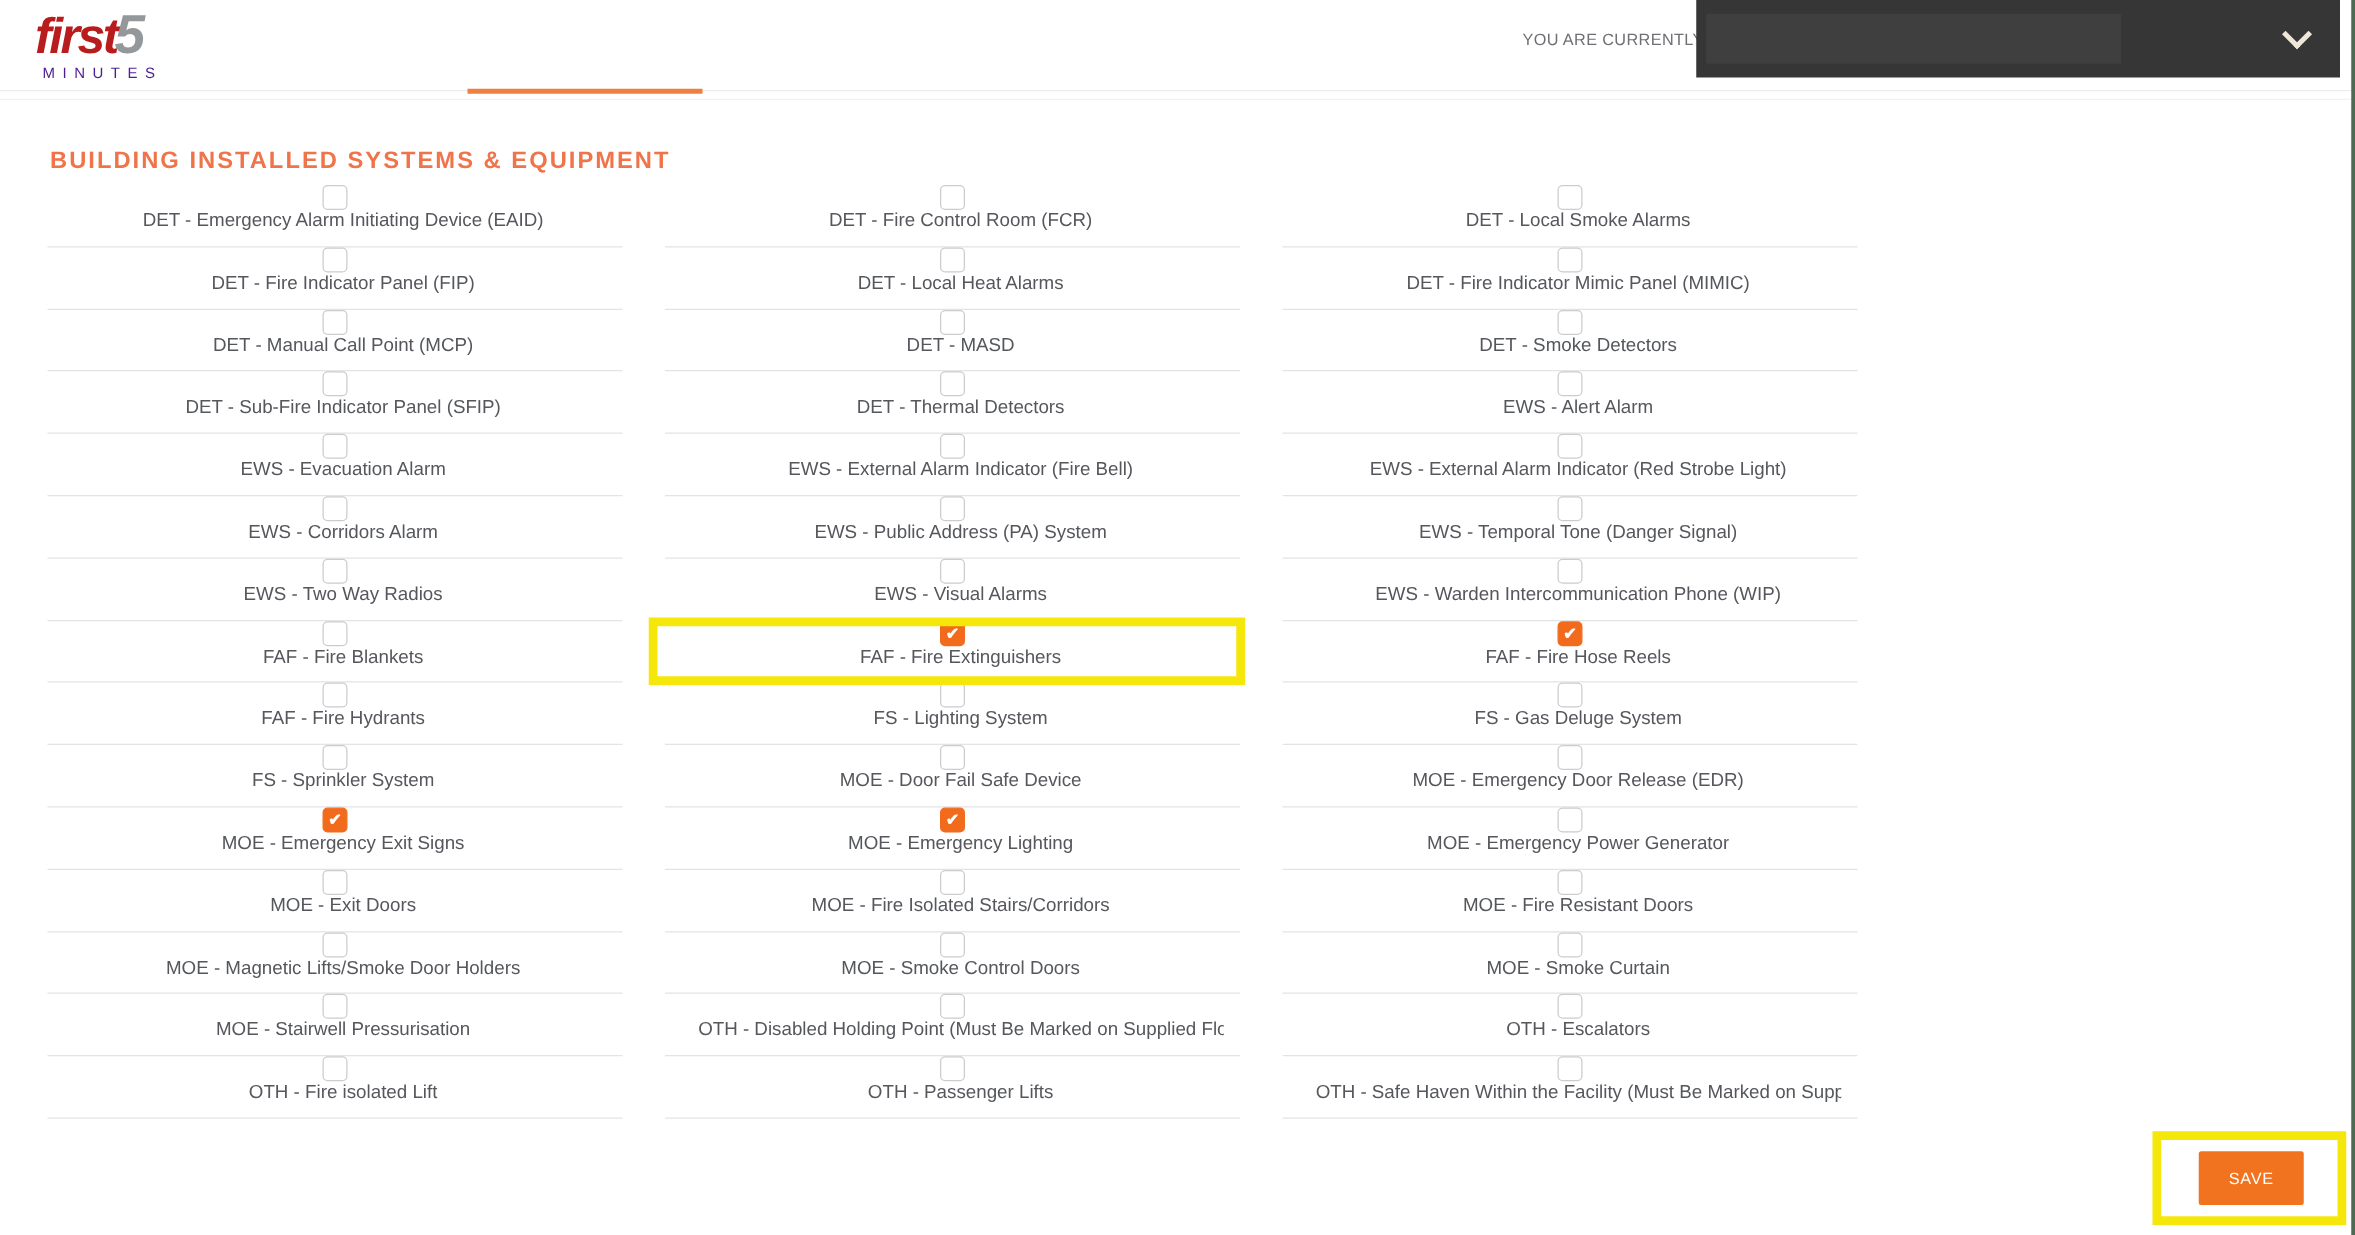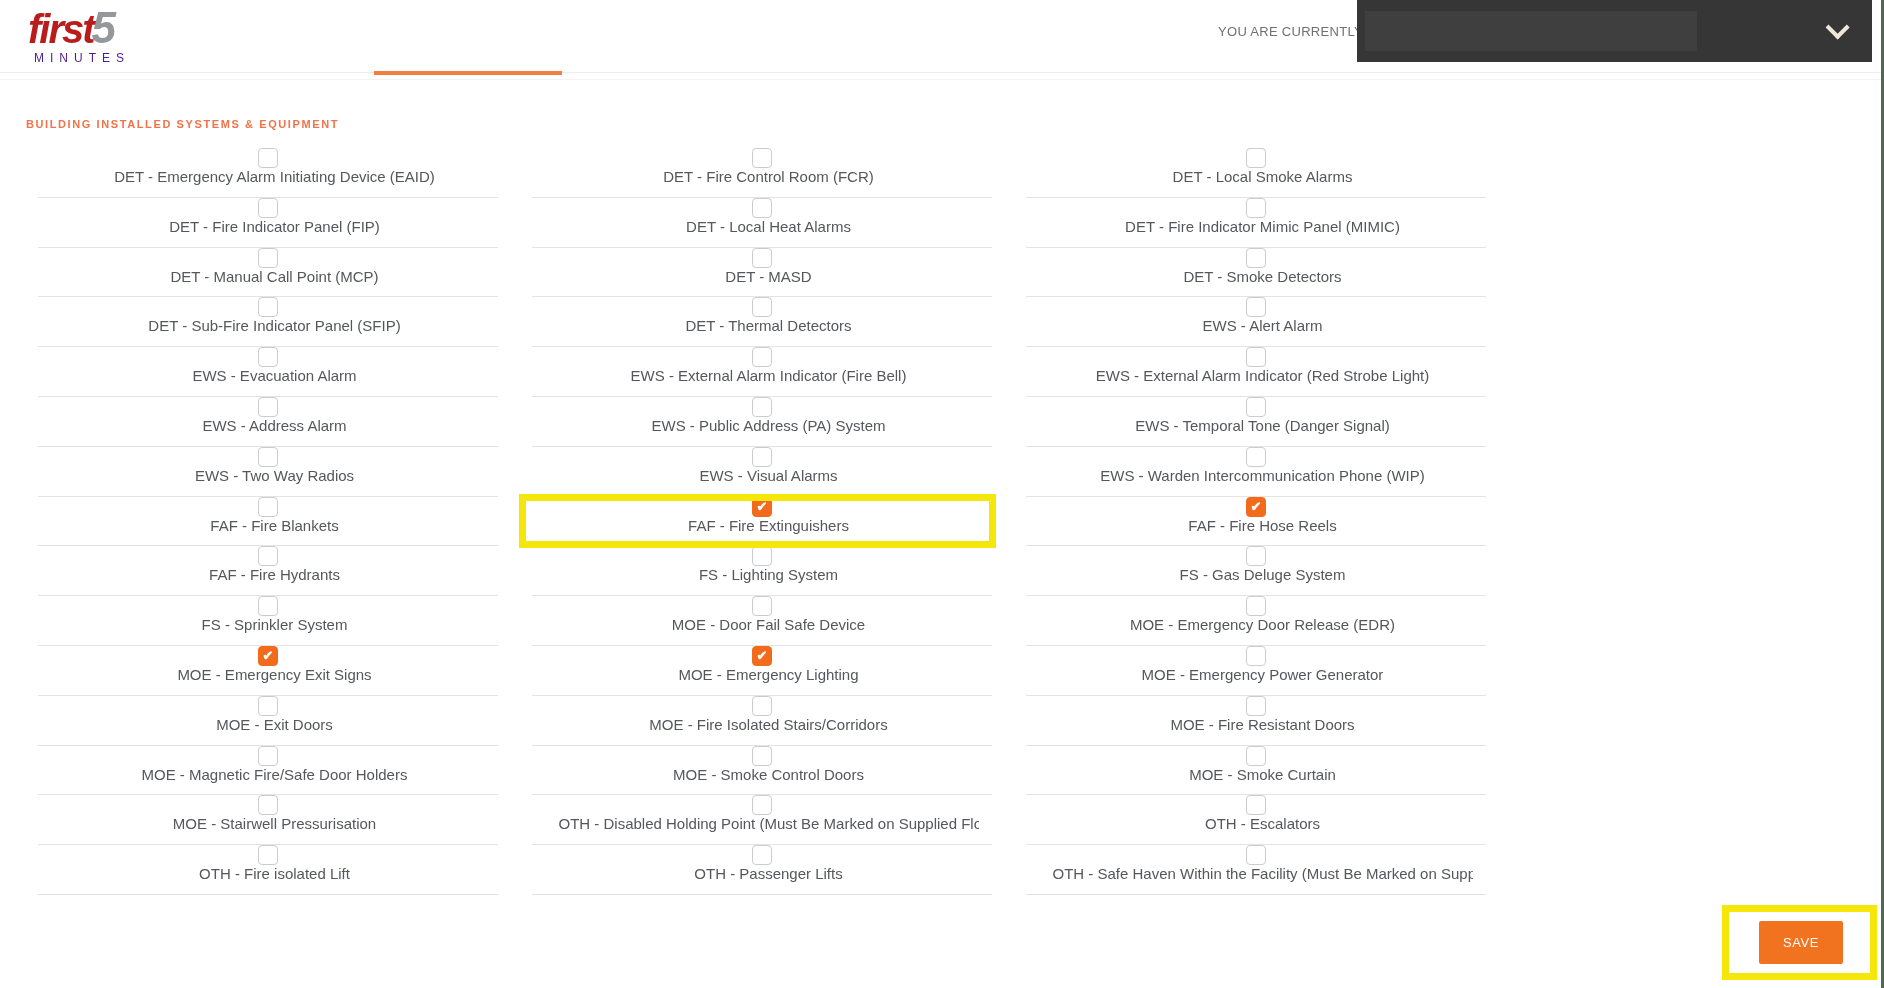--- a/index.html
+++ b/index.html
@@ -32,22 +32,22 @@
     border-right:4px solid #efe7d8;border-bottom:4px solid #efe7d8;
     transform:rotate(45deg) translateY(-3px);
   }
 
   .tabline1{position:absolute;top:72px;left:0;width:100%;height:1px;background:#ececec;}
   .tabline2{position:absolute;top:79px;left:0;width:100%;height:1px;background:#f2f2f2;}
   .tab-indicator{position:absolute;top:71px;left:374px;width:188px;height:4px;background:#ef8040;}
 
   
   .section-title{
-    position:absolute;left:26px;top:118px;
-    font-size:11px;font-weight:bold;color:#f0744a;letter-spacing:1.6px;
+    position:absolute;left:40px;top:118px;
+    font-size:19px;font-weight:bold;color:#f0744a;letter-spacing:1.6px;
   }
 
   
   .grid{position:absolute;left:38px;top:148px;display:flex;gap:34px;}
   .col{width:460px;}
   .row{
     position:relative;display:flex;align-items:center;
     height:49.8px;border-bottom:1px solid #e4e4e4;box-sizing:border-box;flex-direction:column;
   }
   .cb{
@@ -121,21 +121,21 @@
         <div class="row">
           <span class="cb"></span>
           <span class="lbl">DET - Sub-Fire Indicator Panel (SFIP)</span>
         </div>
         <div class="row">
           <span class="cb"></span>
           <span class="lbl">EWS - Evacuation Alarm</span>
         </div>
         <div class="row">
           <span class="cb"></span>
-          <span class="lbl">EWS - Address Alarm</span>
+          <span class="lbl">EWS - Corridors Alarm</span>
         </div>
         <div class="row">
           <span class="cb"></span>
           <span class="lbl">EWS - Two Way Radios</span>
         </div>
         <div class="row">
           <span class="cb"></span>
           <span class="lbl">FAF - Fire Blankets</span>
         </div>
         <div class="row">
@@ -149,21 +149,21 @@
         <div class="row">
           <span class="cb checked">✔</span>
           <span class="lbl">MOE - Emergency Exit Signs</span>
         </div>
         <div class="row">
           <span class="cb"></span>
           <span class="lbl">MOE - Exit Doors</span>
         </div>
         <div class="row">
           <span class="cb"></span>
-          <span class="lbl">MOE - Magnetic Fire/Safe Door Holders</span>
+          <span class="lbl">MOE - Magnetic Lifts/Smoke Door Holders</span>
         </div>
         <div class="row">
           <span class="cb"></span>
           <span class="lbl">MOE - Stairwell Pressurisation</span>
         </div>
         <div class="row">
           <span class="cb"></span>
           <span class="lbl">OTH - Fire isolated Lift</span>
         </div>
       </div>

